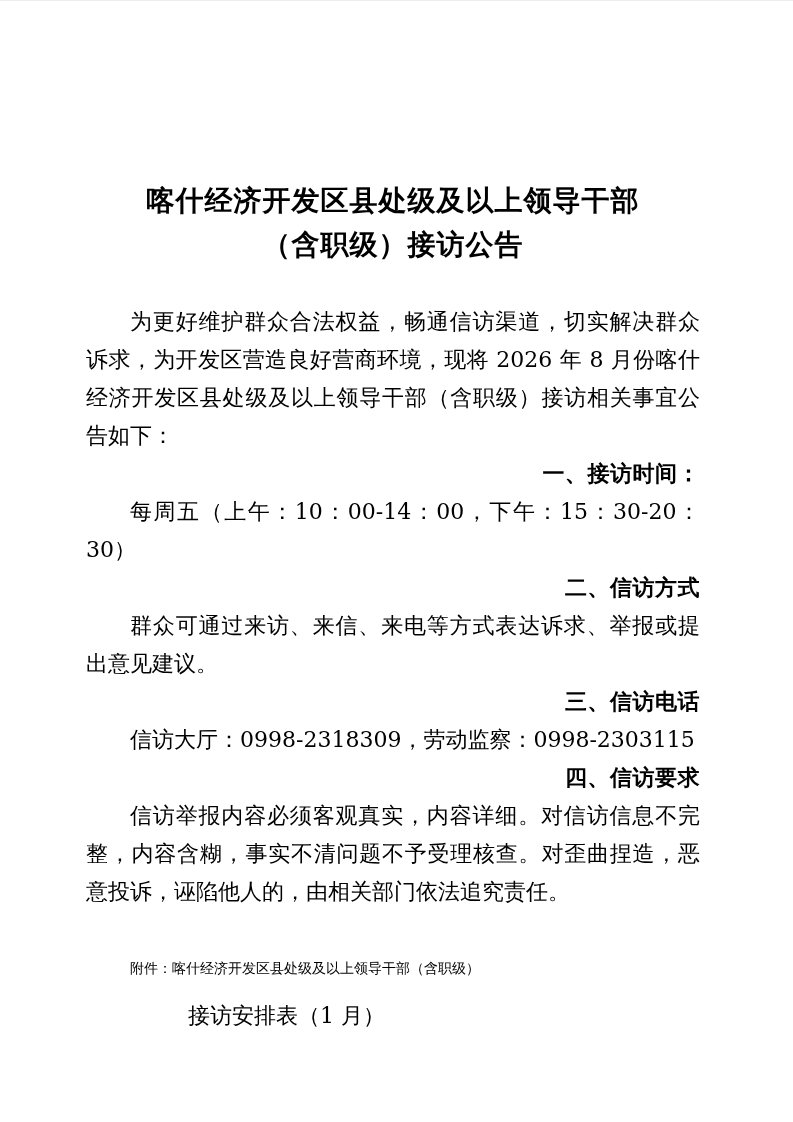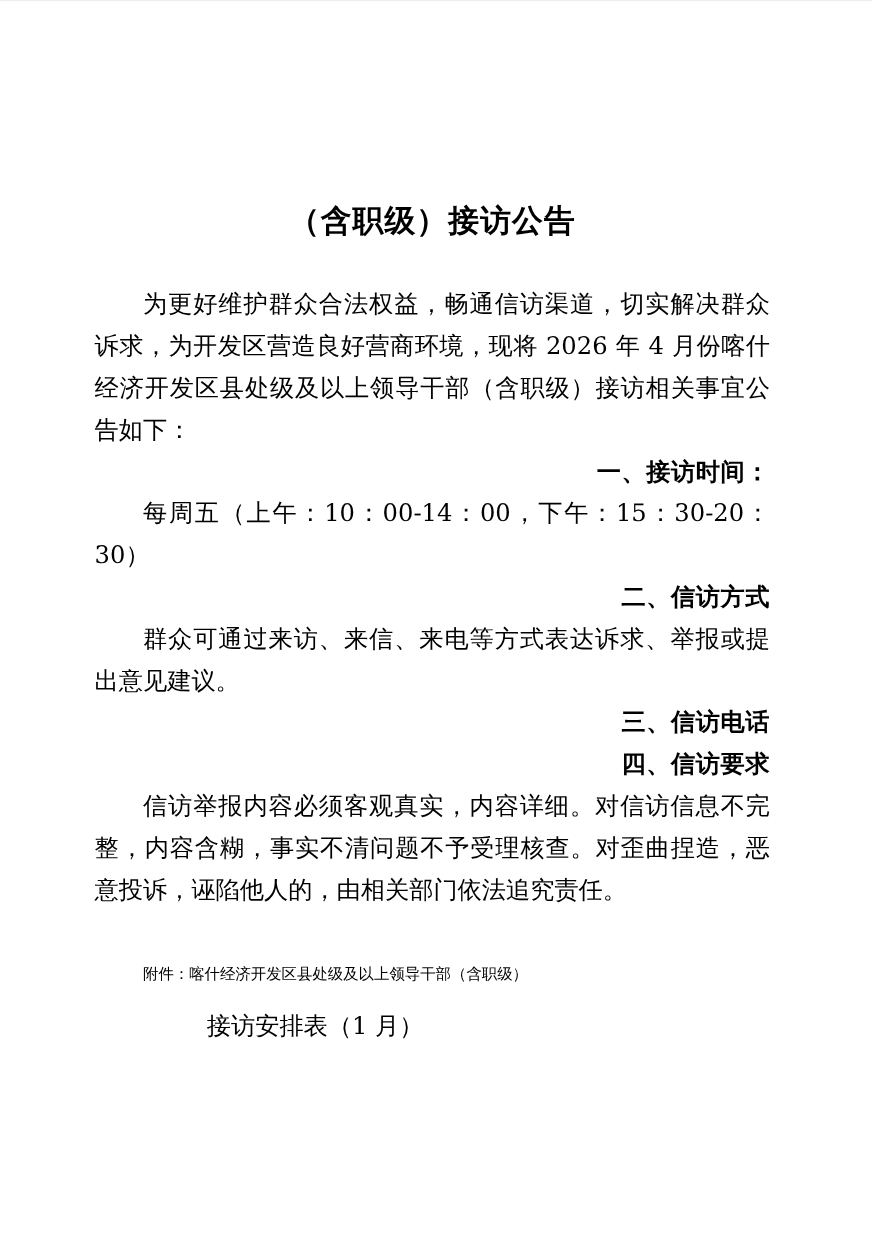--- a/index.html
+++ b/index.html
@@ -63,32 +63,34 @@
     padding-left: 92px;
     text-align: left;
   }
 </style>
 </head>
 <body>
 
 <div class="page">
 
   <h1 class="doc-title">
+    <span class="title-line">喀什经济开发区县处级及以上领导干部</span>
     <span class="title-line">（含职级）接访公告</span>
   </h1>
 
-  <p class="para">为更好维护群众合法权益，畅通信访渠道，切实解决群众诉求，为开发区营造良好营商环境，现将 2026 年 4 月份喀什经济开发区县处级及以上领导干部（含职级）接访相关事宜公告如下：</p>
+  <p class="para">为更好维护群众合法权益，畅通信访渠道，切实解决群众诉求，为开发区营造良好营商环境，现将 2026 年 8 月份喀什经济开发区县处级及以上领导干部（含职级）接访相关事宜公告如下：</p>
 
   <p class="para section-heading">一、接访时间：</p>
   <p class="para">每周五（上午：10：00-14：00，下午：15：30-20：30）</p>
 
   <p class="para section-heading">二、信访方式</p>
   <p class="para">群众可通过来访、来信、来电等方式表达诉求、举报或提出意见建议。</p>
 
   <p class="para section-heading">三、信访电话</p>
+  <p class="para">信访大厅：0998-2318309，劳动监察：0998-2303115</p>
 
   <p class="para section-heading">四、信访要求</p>
   <p class="para">信访举报内容必须客观真实，内容详细。对信访信息不完整，内容含糊，事实不清问题不予受理核查。对歪曲捏造，恶意投诉，诬陷他人的，由相关部门依法追究责任。</p>
 
   <div class="attachment">
     <p class="attach-line1">附件：喀什经济开发区县处级及以上领导干部（含职级）</p>
     <p class="attach-line2">接访安排表（1 月）</p>
   </div>
 
 </div>

